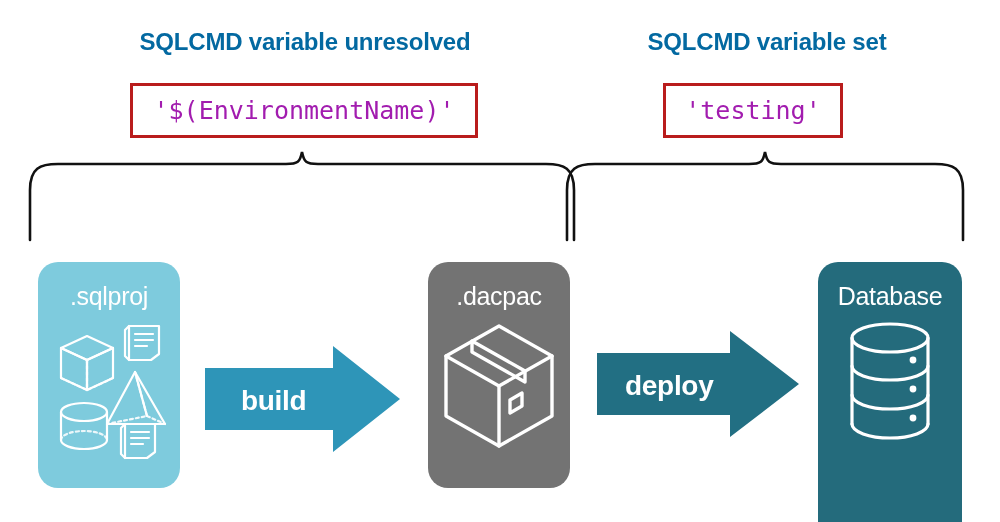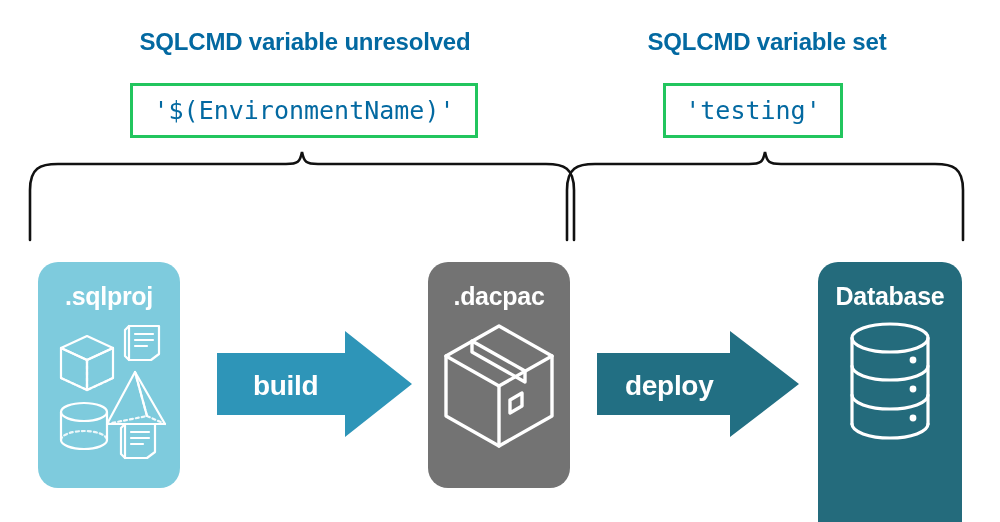--- a/index.html
+++ b/index.html
@@ -24,28 +24,28 @@
     color: #0369a1;
     white-space: nowrap;
     text-align: center;
   }
   #heading-left  { left: 0;   top: 28px; width: 610px; }
   #heading-right { left: 572px; top: 28px; width: 390px; }
 
   
   .code-box {
     position: absolute;
-    border: 3px solid #22c55e;
+    border: 3px solid #b91c1c;
     background: #ffffff;
     display: flex;
     align-items: center;
     justify-content: center;
     font-family: "DejaVu Sans Mono", monospace;
     font-size: 25px;
-    color: #0369a1;
+    color: #a21caf;
     letter-spacing: 0px;
   }
   #code-box-left  { left: 130px; top: 83px;  width: 348px; height: 55px; }
   #code-box-right { left: 663px; top: 83px;  width: 180px; height: 55px; }
 
   
   .brace-svg { position: absolute; }
   #brace-left  { left: 28px;  top: 150px; }
   #brace-right { left: 565px; top: 150px; }
 
@@ -54,37 +54,37 @@
     position: absolute;
     border-radius: 20px;
     display: block;
   }
   .artifact .label {
     position: absolute;
     top: 20px; left: 0; right: 0;
     text-align: center;
     color: #ffffff;
     font-size: 25px;
-    font-weight: bold;
+    font-weight: normal;
     letter-spacing: -0.3px;
   }
   .artifact .glyph {
     position: absolute;
     left: 0; right: 0; top: 58px;
     display: flex;
     align-items: center;
     justify-content: center;
   }
   #artifact-sqlproj  { left: 38px;  top: 262px; width: 142px; height: 226px; background: #7ecbdd; }
   #artifact-dacpac   { left: 428px; top: 262px; width: 142px; height: 226px; background: #737373; }
   #artifact-database { left: 818px; top: 262px; width: 144px; height: 290px; background: #246b7c; }
 
   
   .arrow-wrap { position: absolute; }
-  #arrow-build  { left: 205px; top: 331px; margin-left: 12px; }
+  #arrow-build  { left: 205px; top: 346px; }
   #arrow-deploy { left: 597px; top: 331px; }
   .arrow-label {
     position: absolute;
     top: 0; height: 100%;
     display: flex;
     align-items: center;
     color: #ffffff;
     font-size: 28px;
     font-weight: bold;
     letter-spacing: -0.3px;

